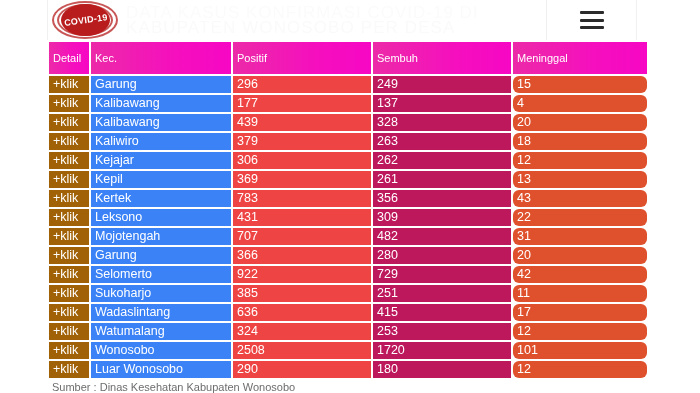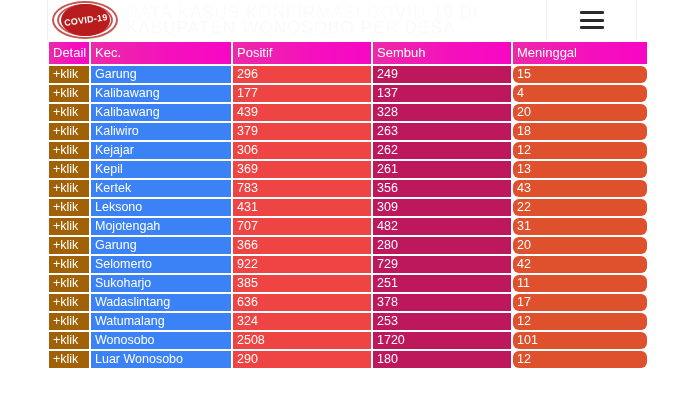--- a/index.html
+++ b/index.html
@@ -115,22 +115,22 @@
     color: #ffffff;
     text-align: left;
     vertical-align: middle;
     white-space: nowrap;
     overflow: hidden;
     line-height: 17px;
     font-weight: 400;
   }
   table.data th {
     background: linear-gradient(90deg, #ec2aa8 0%, #f50fbe 60%, #f707c4 100%);
-    font-size: 13px;
-    height: 22px;
+    font-size: 11px;
+    height: 32px;
     line-height: 18px;
     margin-left: 20px;
   }
 
   col.c-detail { width: 40px; }
   col.c-kec    { width: 140px; }
   col.c-pos    { width: 138px; }
   col.c-sem    { width: 138px; }
   col.c-men    { width: 134px; }
 
@@ -289,21 +289,21 @@
             <td class="detail">+klik</td>
             <td class="kec">Sukoharjo</td>
             <td class="pos">385</td>
             <td class="sem">251</td>
             <td class="men">11</td>
           </tr>
           <tr>
             <td class="detail">+klik</td>
             <td class="kec">Wadaslintang</td>
             <td class="pos">636</td>
-            <td class="sem">378</td>
+            <td class="sem">415</td>
             <td class="men">17</td>
           </tr>
           <tr>
             <td class="detail">+klik</td>
             <td class="kec">Watumalang</td>
             <td class="pos">324</td>
             <td class="sem">253</td>
             <td class="men">12</td>
           </tr>
           <tr>
@@ -317,14 +317,15 @@
             <td class="detail">+klik</td>
             <td class="kec">Luar Wonosobo</td>
             <td class="pos">290</td>
             <td class="sem">180</td>
             <td class="men">12</td>
           </tr>
         </tbody>
     </table>
   </div>
 
+  <div class="source">Sumber : Dinas Kesehatan Kabupaten Wonosobo</div>
 
 </div>
 
 </body></html>

